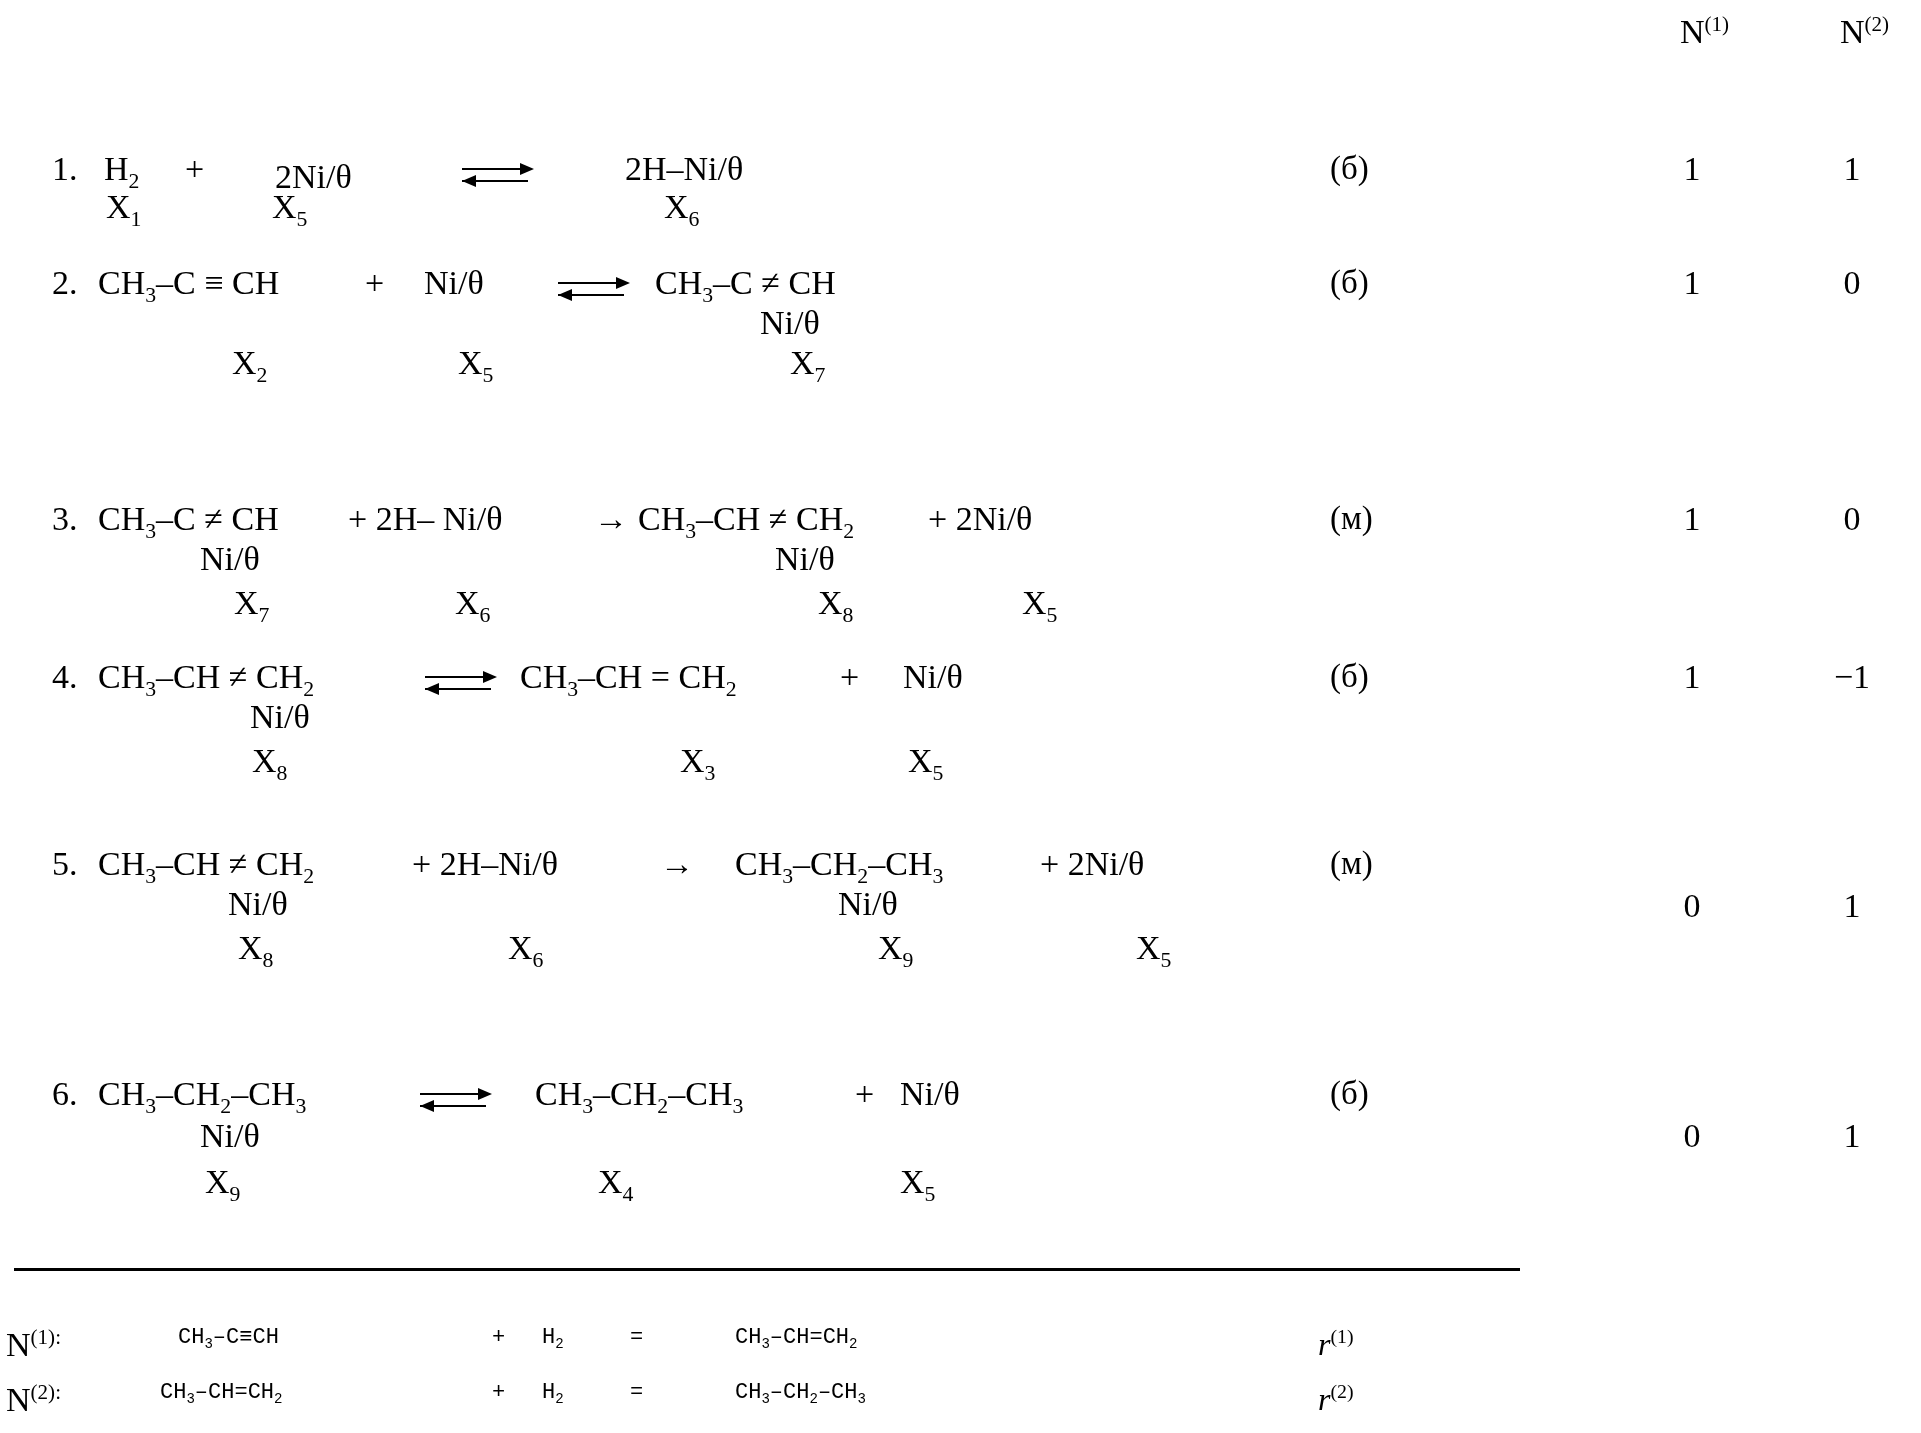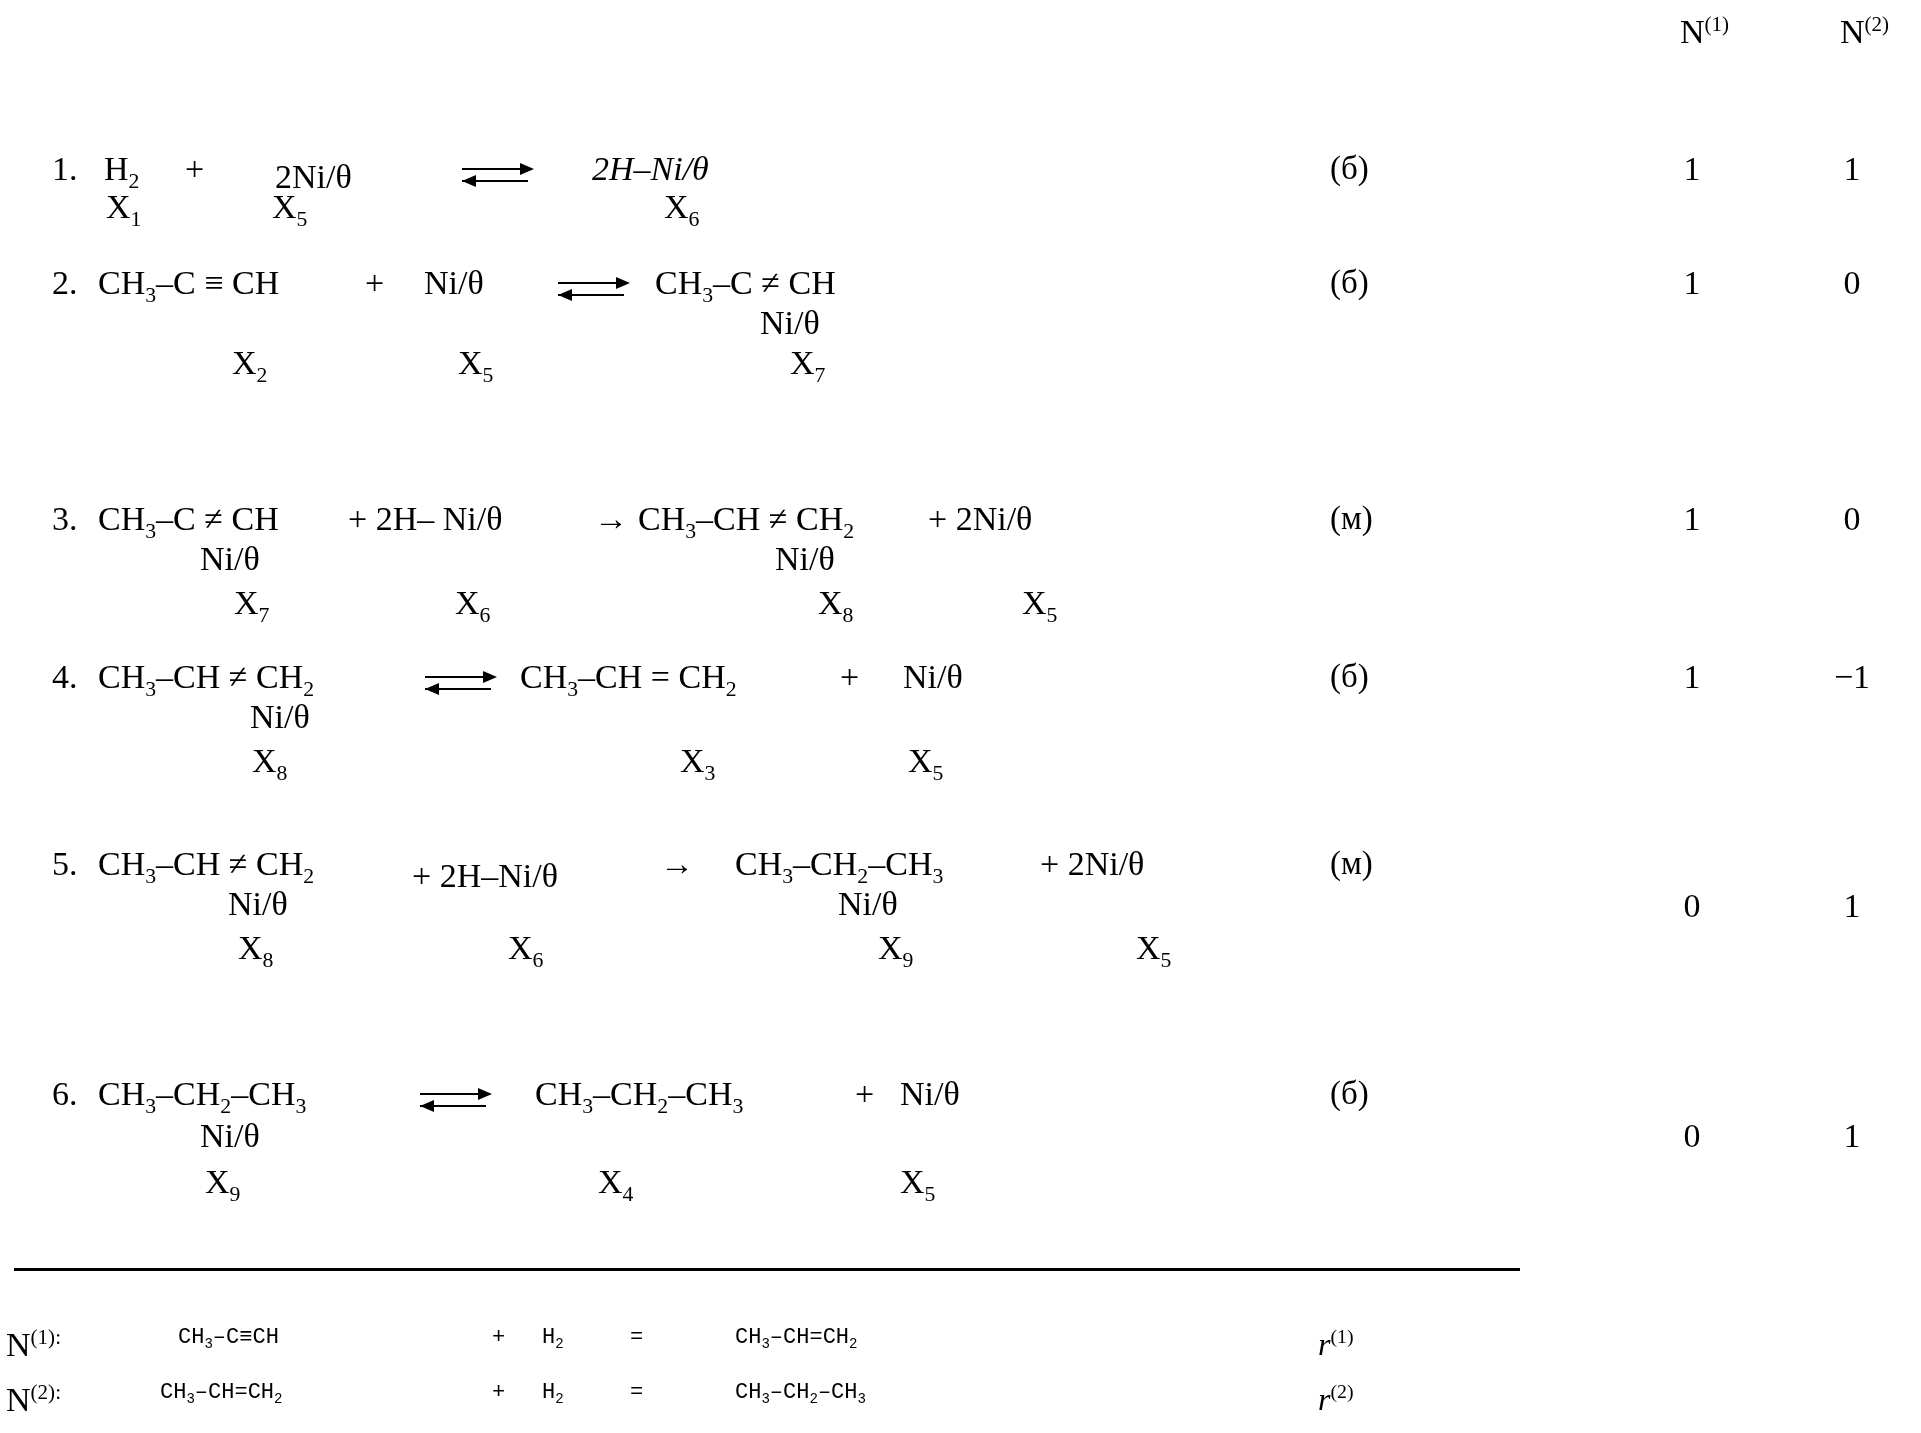--- a/index.html
+++ b/index.html
@@ -166,21 +166,21 @@
 
   <div class="step" style="top:150px;">
     <div class="eq" style="left:52px; top:0px;">1.</div>
     <div class="eq" style="left:104px; top:0px;"><span>H</span><sub>2</sub></div>
     <div class="eq" style="left:185px; top:0px;">+</div>
     <div class="eq" style="left:275px; top:8px;">2Ni/θ</div>
     <div class="arrow-eq" style="left:462px; top:14px;">
         <i class="h1"></i>
         <i class="h2"></i>
       </div>
-    <div class="eq" style="left:592px; top:0px;font-style:italic;">2H–Ni/θ</div>
+    <div class="eq" style="left:625px; top:0px;">2H–Ni/θ</div>
     <div class="tag" style="top:0px;">(б)</div>
     <div class="nval n1" style="top:0px;">1</div>
     <div class="nval n2" style="top:0px;">1</div>
 
     <div class="species" style="left:106px; top:38px;"><span>X</span><sub>1</sub></div>
     <div class="species" style="left:272px; top:38px;"><span>X</span><sub>5</sub></div>
     <div class="species" style="left:664px; top:38px;"><span>X</span><sub>6</sub></div>
   </div>
 
   <div class="step" style="top:288px;">
@@ -239,21 +239,21 @@
 
     <div class="species" style="left:252px; top:84px;"><span>X</span><sub>8</sub></div>
     <div class="species" style="left:662px; top:84px;margin-left:18px;"><span>X</span><sub>3</sub></div>
     <div class="species" style="left:908px; top:84px;"><span>X</span><sub>5</sub></div>
   </div>
 
   <div class="step" style="top:845px;">
     <div class="eq" style="left:52px; top:0px;">5.</div>
     <div class="eq" style="left:98px; top:0px;"><span>CH</span><sub>3</sub><span>–CH ≠ CH</span><sub>2</sub></div>
     <div class="ligand" style="left:228px; top:40px;">Ni/θ</div>
-    <div class="eq" style="left:412px; top:12px;">+  2H–Ni/θ</div>
+    <div class="eq" style="left:412px; top:0px;">+  2H–Ni/θ</div>
     <div class="arrow-single" style="left:660px; top:0px;">→</div>
     <div class="eq" style="left:735px; top:0px;"><span>CH</span><sub>3</sub><span>–CH</span><sub>2</sub><span>–CH</span><sub>3</sub></div>
     <div class="ligand" style="left:838px; top:40px;">Ni/θ</div>
     <div class="eq" style="left:1040px; top:0px;">+  2Ni/θ</div>
     <div class="tag" style="top:0px;">(м)</div>
     <div class="nval n1" style="top:42px;">0</div>
     <div class="nval n2" style="top:42px;">1</div>
 
     <div class="species" style="left:238px; top:84px;"><span>X</span><sub>8</sub></div>
     <div class="species" style="left:508px; top:84px;"><span>X</span><sub>6</sub></div>

